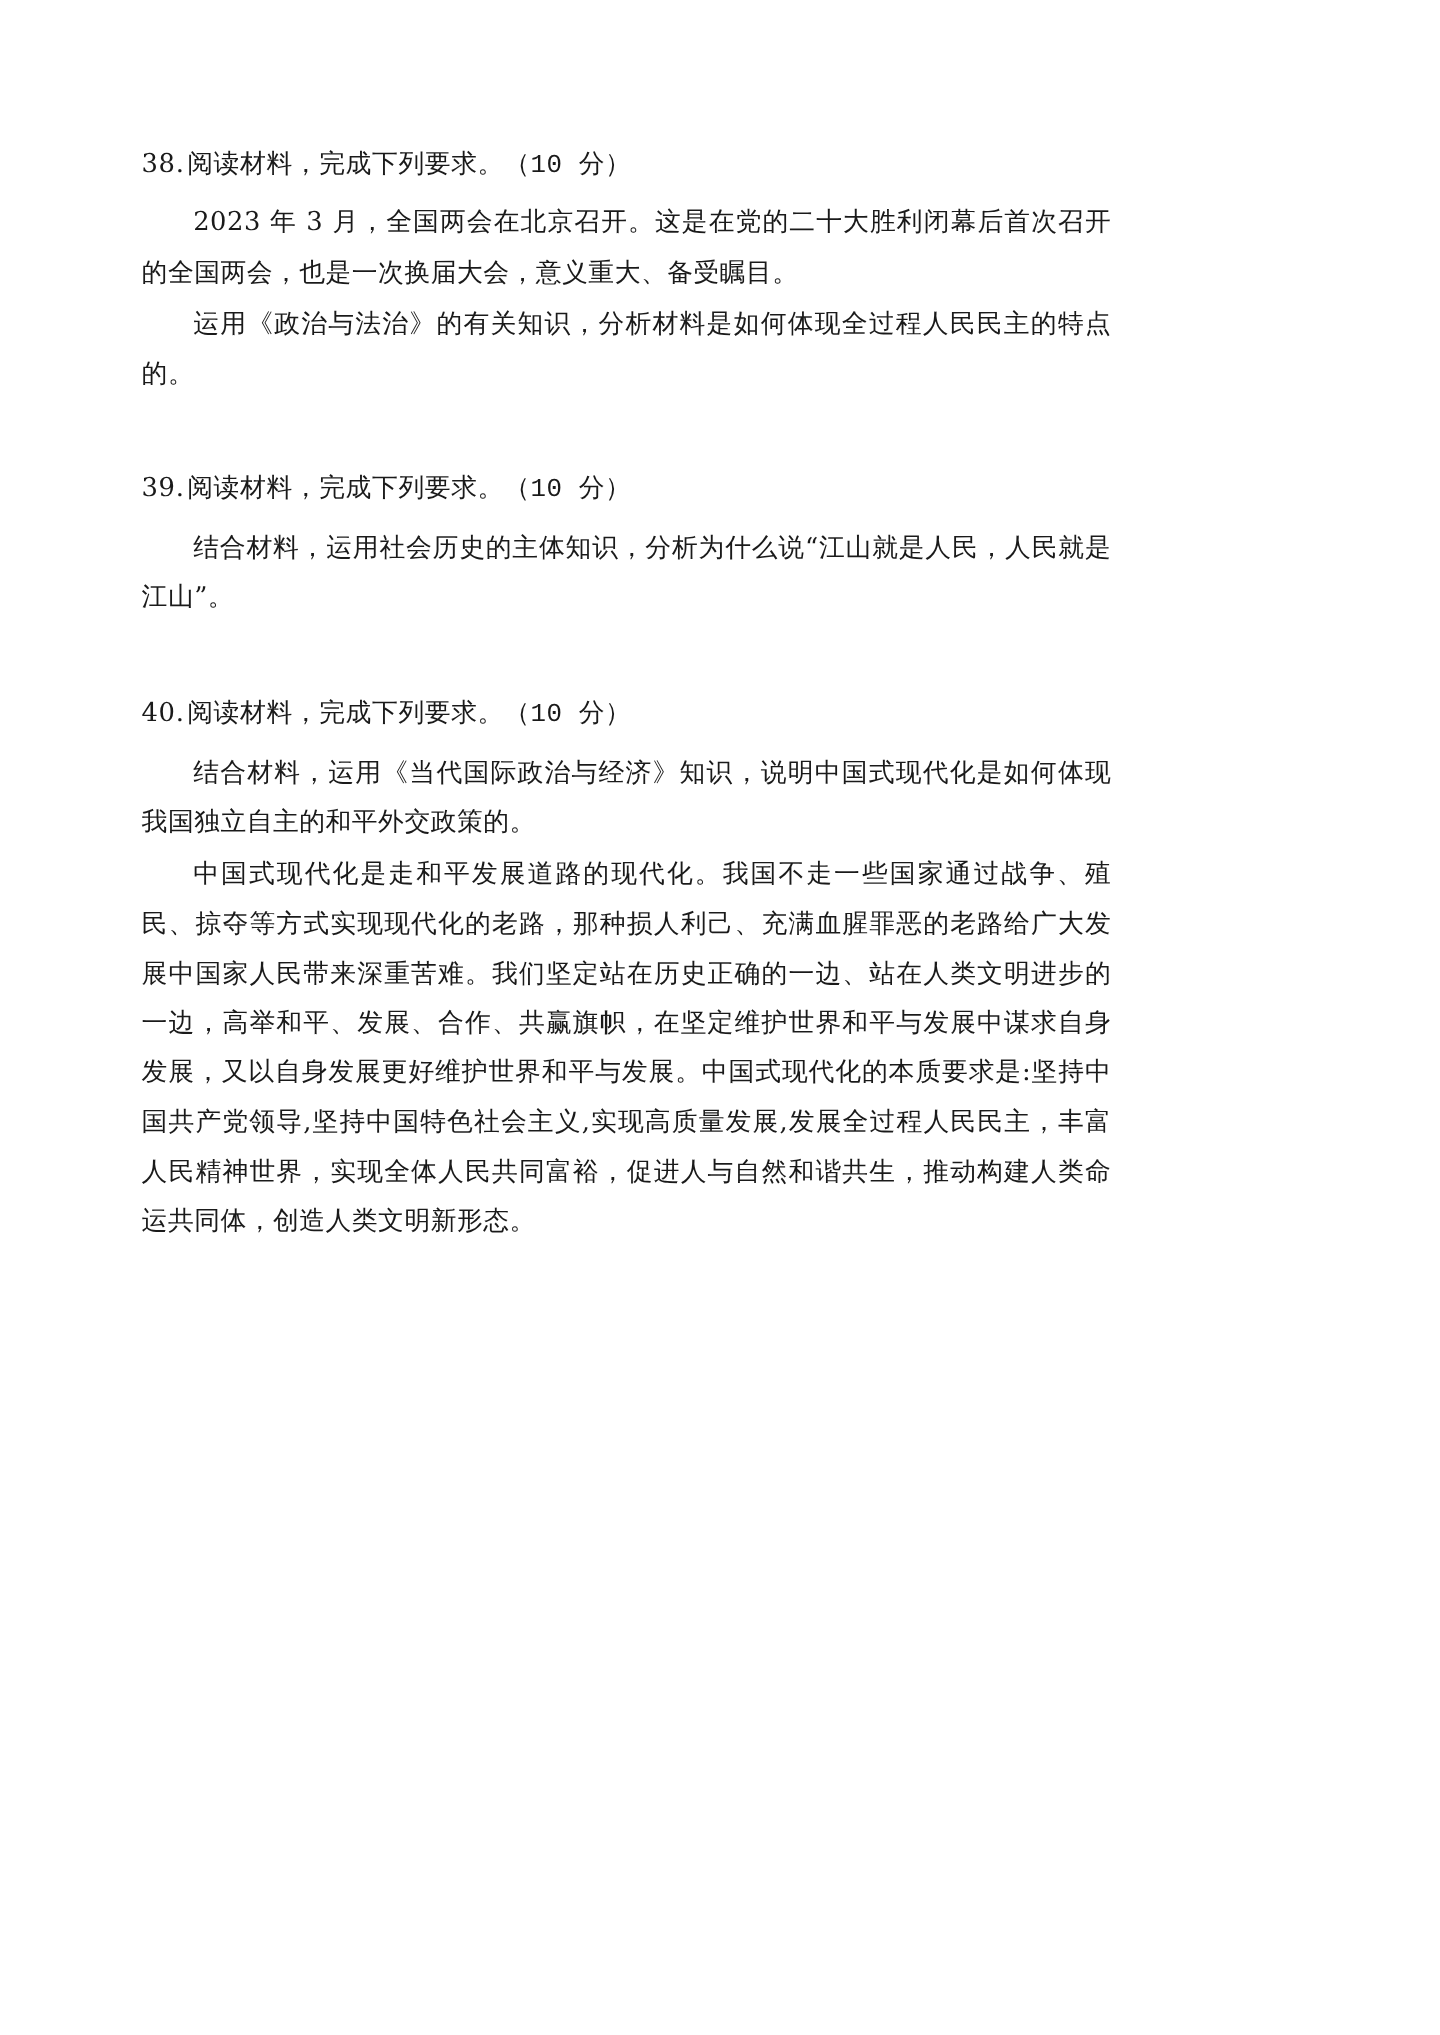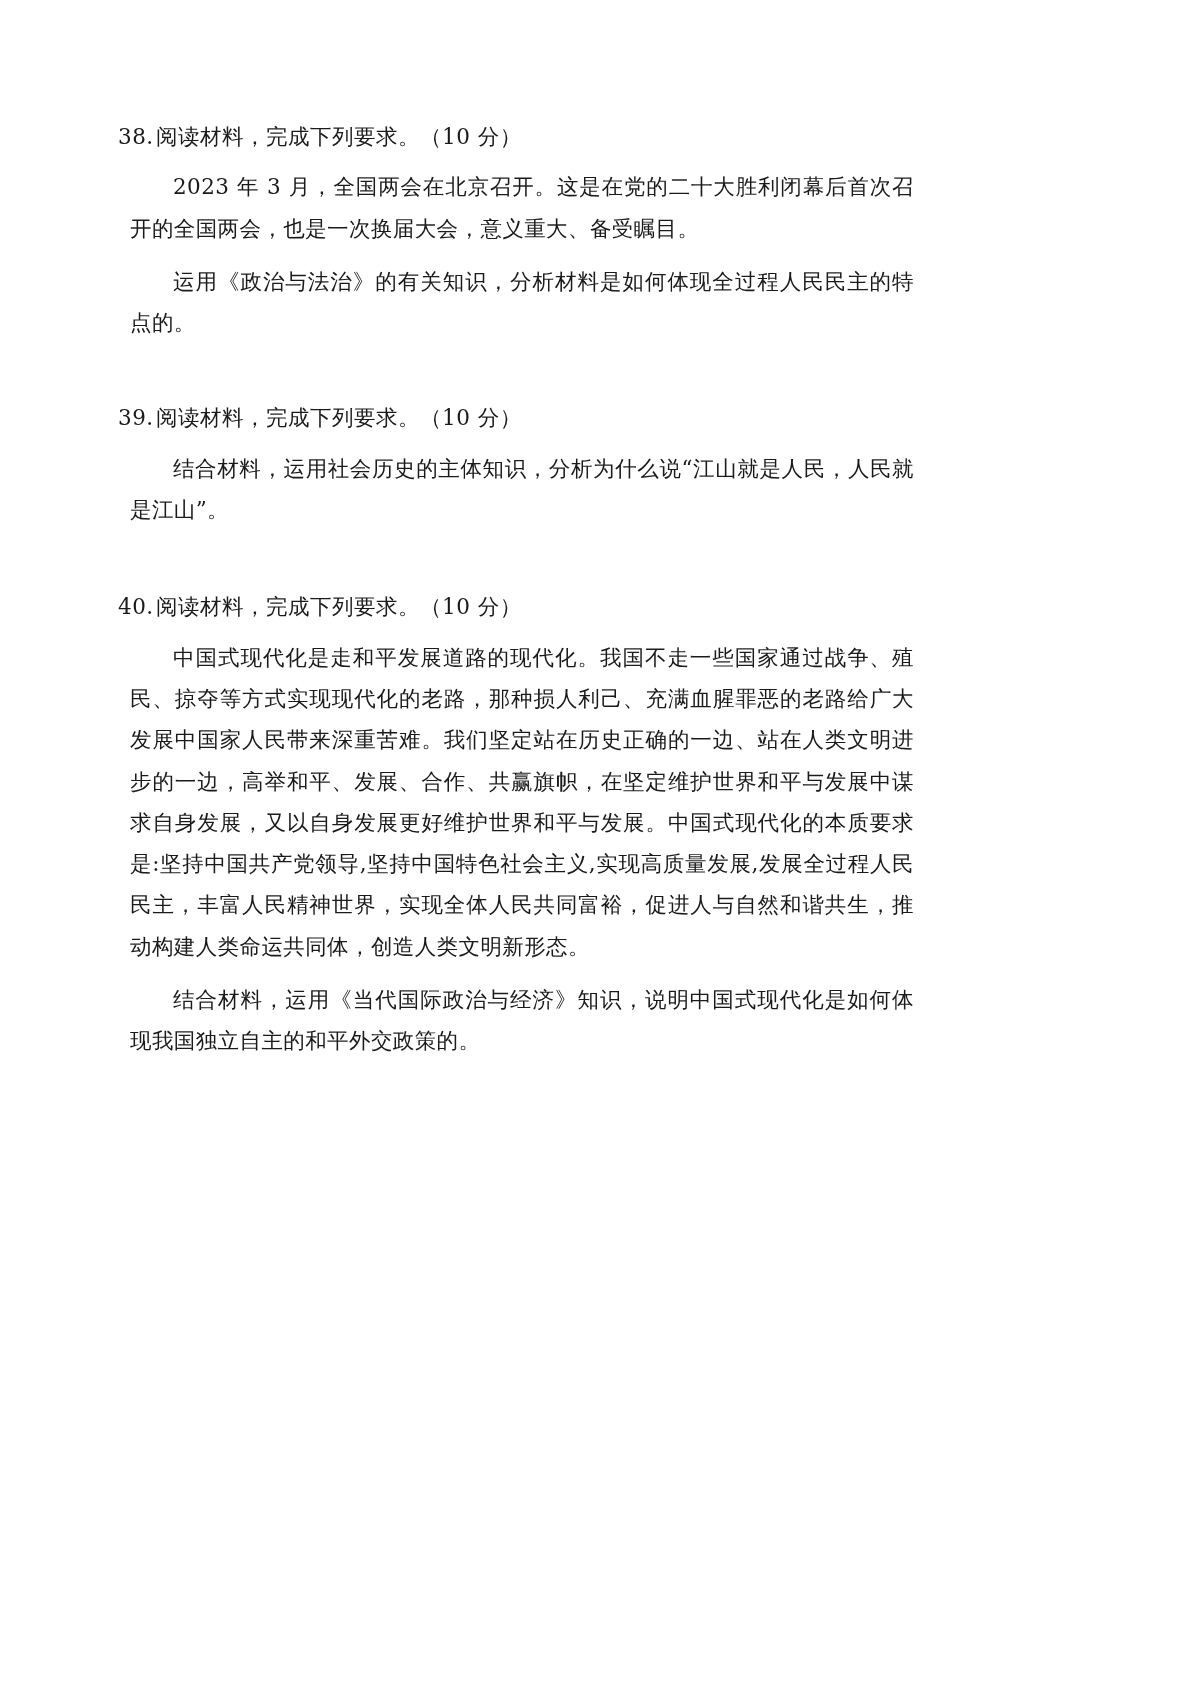--- a/index.html
+++ b/index.html
@@ -32,29 +32,30 @@
     letter-spacing: 0.5px;
     margin-bottom: 10px;
   }
   .q-num {
     width: 38px;
     flex: 0 0 38px;
     font-family: "DejaVu Serif", "Liberation Serif", serif;
   }
   .q-title {
     flex: 1;
+    font-family: Liberation Mono, monospace;
   }
   .para {
     font-size: 21.5px;
     line-height: 1.92;
     text-align: justify;
     text-justify: inter-ideograph;
     text-indent: 2em;
     letter-spacing: 0.4px;
-    margin: 12px;
+    margin: 0;
   }
   .para + .para {
     margin-top: 2px;
   }
   .q38 { margin-bottom: 58px; }
   .q39 { margin-bottom: 60px; }
   .q40 { margin-bottom: 0; }
 </style>
 </head>
 <body>
@@ -76,17 +77,17 @@
       <span class="q-title">阅读材料，完成下列要求。（10 分）</span>
     </div>
     <p class="para">结合材料，运用社会历史的主体知识，分析为什么说“江山就是人民，人民就是江山”。</p>
   </div>
 
   <div class="question q40">
     <div class="q-head">
       <span class="q-num">40.</span>
       <span class="q-title">阅读材料，完成下列要求。（10 分）</span>
     </div>
+    <p class="para">结合材料，运用《当代国际政治与经济》知识，说明中国式现代化是如何体现我国独立自主的和平外交政策的。</p>
     <p class="para">中国式现代化是走和平发展道路的现代化。我国不走一些国家通过战争、殖民、掠夺等方式实现现代化的老路，那种损人利己、充满血腥罪恶的老路给广大发展中国家人民带来深重苦难。我们坚定站在历史正确的一边、站在人类文明进步的一边，高举和平、发展、合作、共赢旗帜，在坚定维护世界和平与发展中谋求自身发展，又以自身发展更好维护世界和平与发展。中国式现代化的本质要求是:坚持中国共产党领导,坚持中国特色社会主义,实现高质量发展,发展全过程人民民主，丰富人民精神世界，实现全体人民共同富裕，促进人与自然和谐共生，推动构建人类命运共同体，创造人类文明新形态。</p>
-    <p class="para">结合材料，运用《当代国际政治与经济》知识，说明中国式现代化是如何体现我国独立自主的和平外交政策的。</p>
   </div>
 
 </div>
 
 </body></html>

